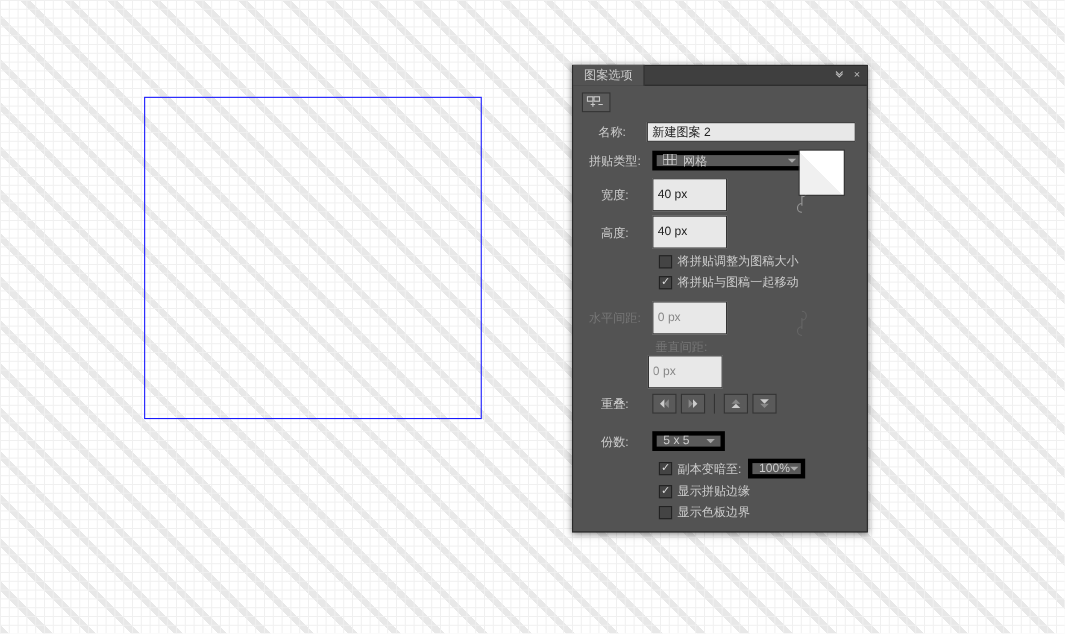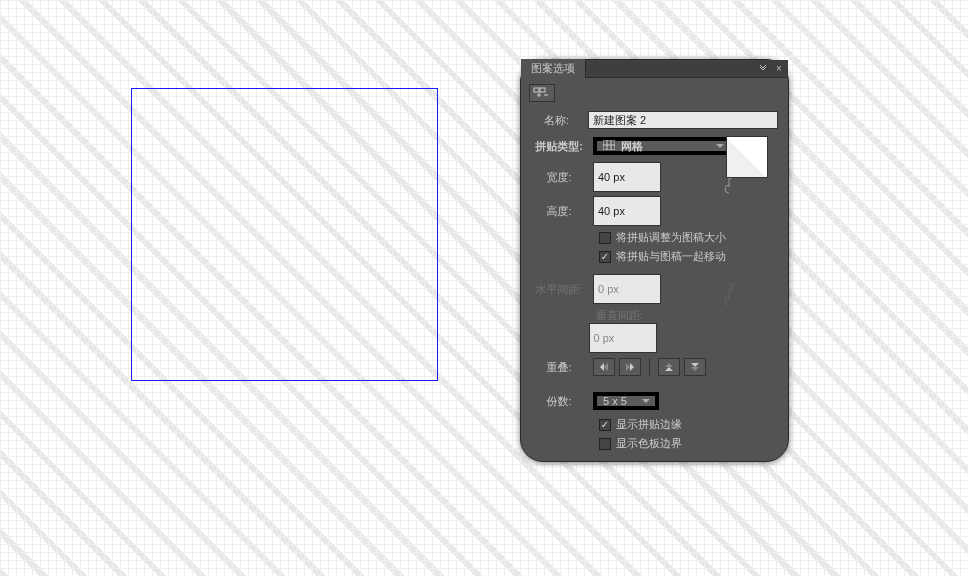--- a/index.html
+++ b/index.html
@@ -106,21 +106,21 @@
   
   .reltype { position: relative; }
 </style>
 </head>
 <body>
 
 <div class="canvas-bg"></div>
 
 <div class="selection-rect" id="selrect" style="left: 131px; top: 88px; width: 307px; height: 293px;"></div>
 
-<div class="panel" id="panel" style="left: 520px; top: 59px; border-radius: 23px;">
+<div class="panel" id="panel" style="left: 520px; top: 59px;">
   <div class="panel-tabbar">
     <div class="panel-tab">图案选项</div>
     <div class="panel-tab-controls">
       <div class="panel-ctrl">
         <svg width="8" height="8" viewBox="0 0 8 8">
             <path d="M1 3 L4 6 L7 3" stroke="#bbb" fill="none" stroke-width="1"></path>
             <path d="M1 1 L4 4 L7 1" stroke="#bbb" fill="none" stroke-width="1"></path>
           </svg>
       </div>
       <div class="panel-ctrl">×</div>
@@ -140,21 +140,21 @@
 
   <div class="panel-body">
 
     <div class="row">
       <div class="lbl">名称:</div>
       <div class="ctrl-area">
         <input class="text-input" value="新建图案 2" style="">
       </div>
     </div>
 
-    <div class="row reltype" style="margin-bottom:6px;font-weight:bold;">
+    <div class="row reltype" style="margin-bottom:6px;">
       <div class="lbl">拼贴类型:</div>
       <div class="ctrl-area">
         <div class="dropdown" style="width:140px;">
           <span style="display:flex;align-items:center;gap:6px;">
             <span>
               <svg width="12" height="10" viewBox="0 0 12 10">
                   <rect x="0" y="0" width="12" height="10" fill="none" stroke="#ccc"></rect>
                   <line x1="4" y1="0" x2="4" y2="10" stroke="#ccc"></line>
                   <line x1="8" y1="0" x2="8" y2="10" stroke="#ccc"></line>
                   <line x1="0" y1="5" x2="12" y2="5" stroke="#ccc"></line>
@@ -270,20 +270,32 @@
               <svg width="8" height="5">
                 <path d="M0 0 L4 4 L8 0 Z" fill="#aaa"></path>
               </svg>
             </span>
         </div>
       </div>
     </div>
 
     <div style="padding-left:68px;">
       <div class="checkbox-row">
+        <div class="checkbox checked" id="cb3"></div>
+        <span>副本变暗至:</span>
+        <div class="dropdown" style="width:52px;margin-left:6px;">
+          <span>100%</span>
+          <span class="dd-arrow">
+              <svg width="8" height="5">
+                <path d="M0 0 L4 4 L8 0 Z" fill="#aaa"></path>
+              </svg>
+            </span>
+        </div>
+      </div>
+      <div class="checkbox-row">
         <div class="checkbox checked" id="cb4"></div>
         <span>显示拼贴边缘</span>
       </div>
       <div class="checkbox-row" style="margin-bottom:0;">
         <div class="checkbox" id="cb5"></div>
         <span>显示色板边界</span>
       </div>
     </div>
 
   </div>

